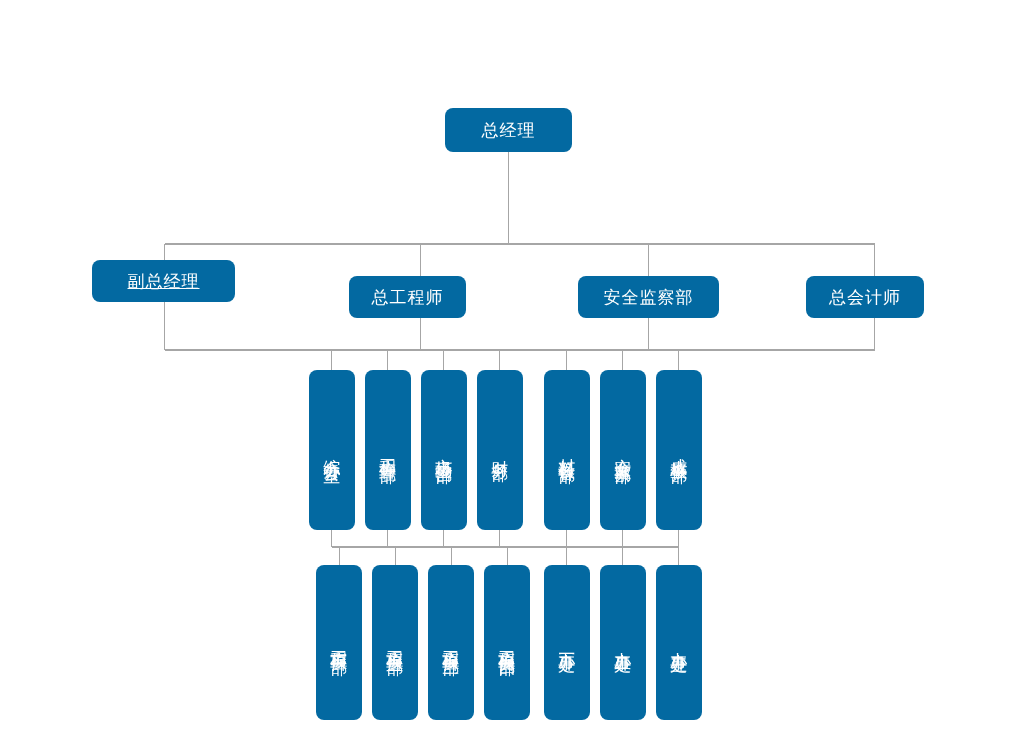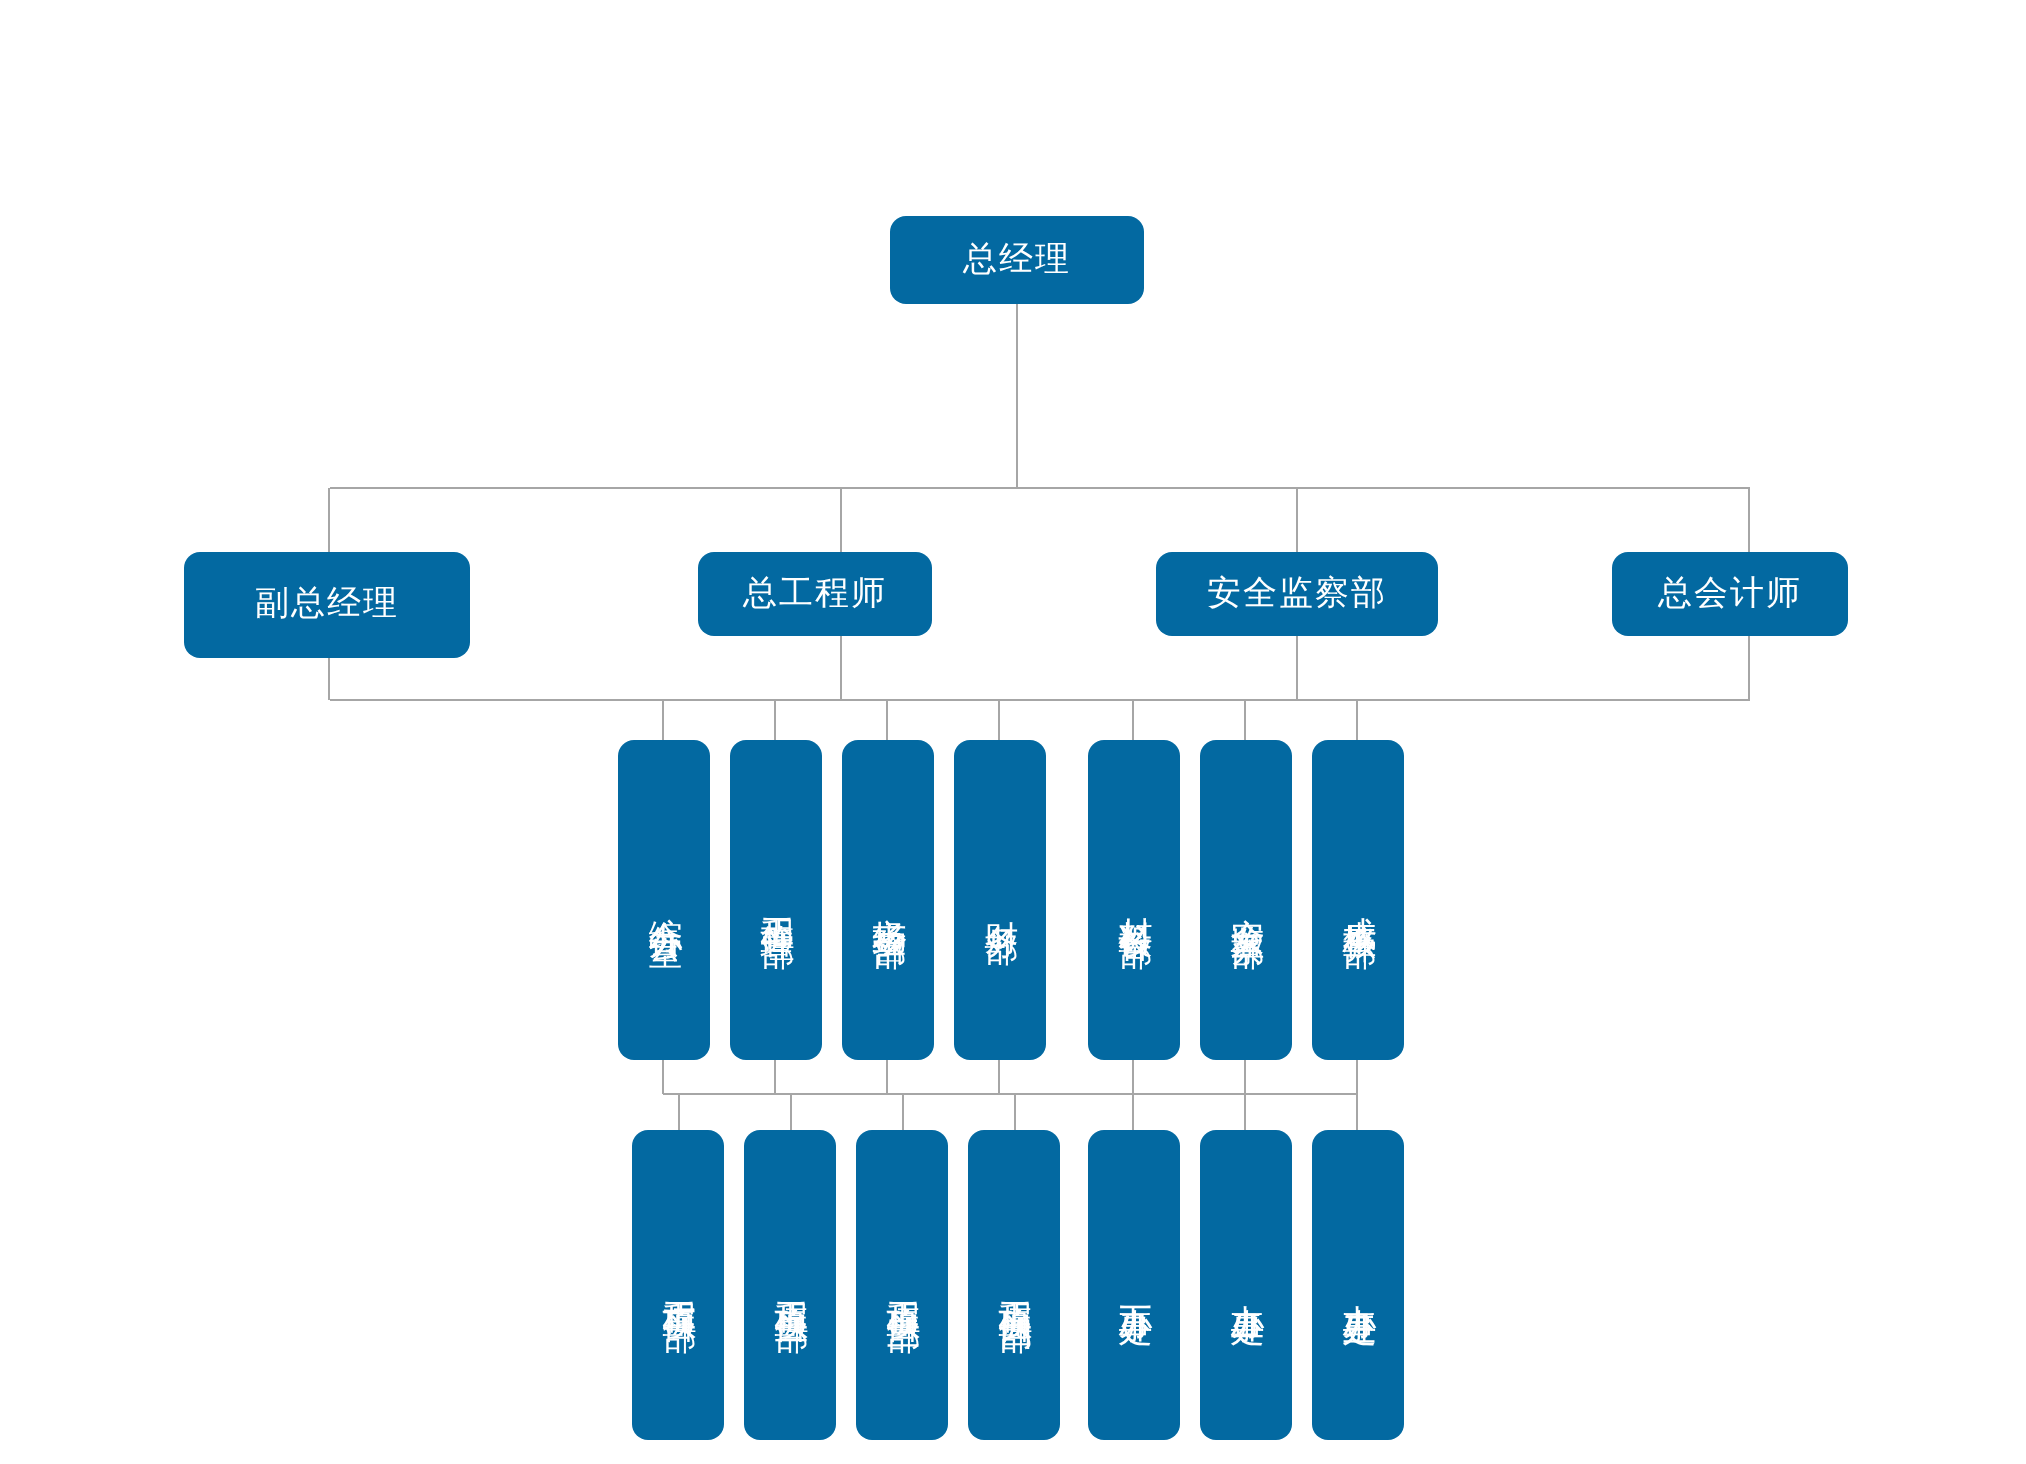--- a/index.html
+++ b/index.html
@@ -132,21 +132,21 @@
       <line x1="566.5" y1="547" x2="566.5" y2="565"></line>
       <line x1="622.5" y1="547" x2="622.5" y2="565"></line>
       <line x1="678.5" y1="547" x2="678.5" y2="565"></line>
     </g>
   </svg>
 
   <div class="node horizontal" style="left:445px; top:108px; width:127px; height:44px;">
     <span class="node-label">总经理</span>
   </div>
 
-  <div class="node horizontal" style="left:92px; top:276px; width:143px; height:53px;">
+  <div class="node horizontal" style="left:92px; top:260px; width:143px; height:42px;text-decoration:underline;">
     <span class="node-label">副总经理</span>
   </div>
 
   <div class="node horizontal" style="left:349px; top:276px; width:117px; height:42px;">
     <span class="node-label">总工程师</span>
   </div>
 
   <div class="node horizontal" style="left:578px; top:276px; width:141px; height:42px;">
     <span class="node-label">安全监察部</span>
   </div>

